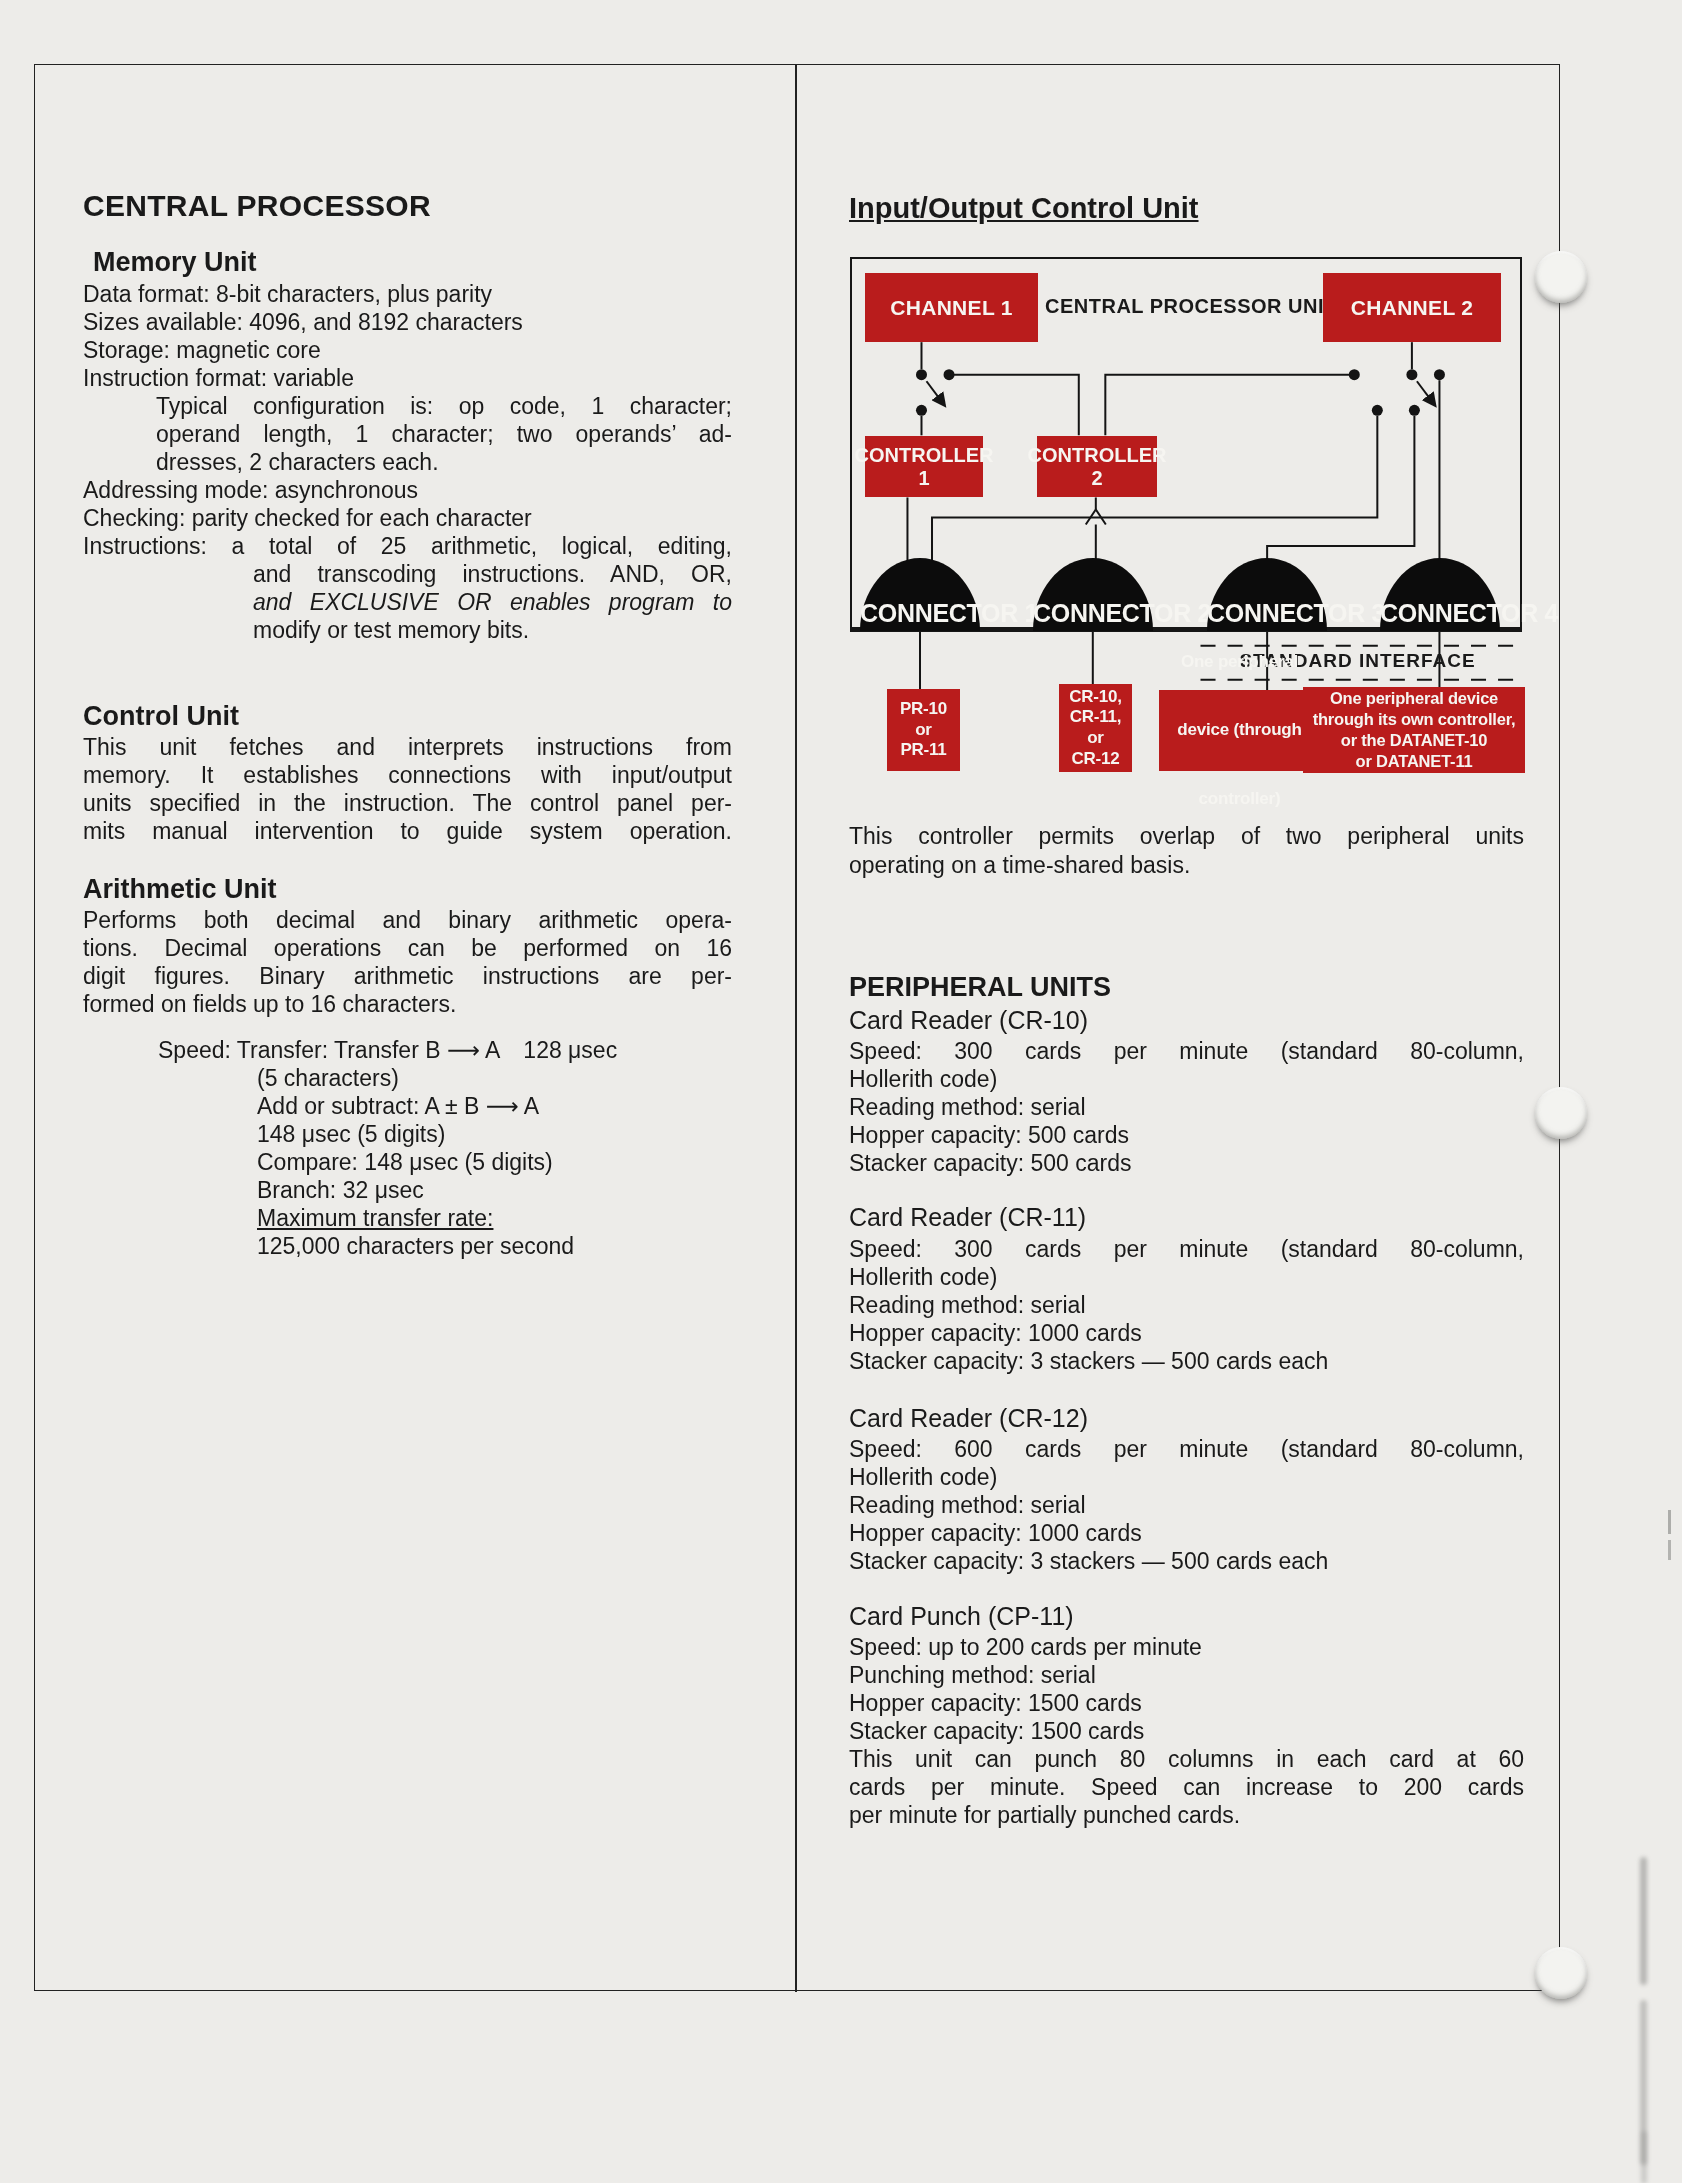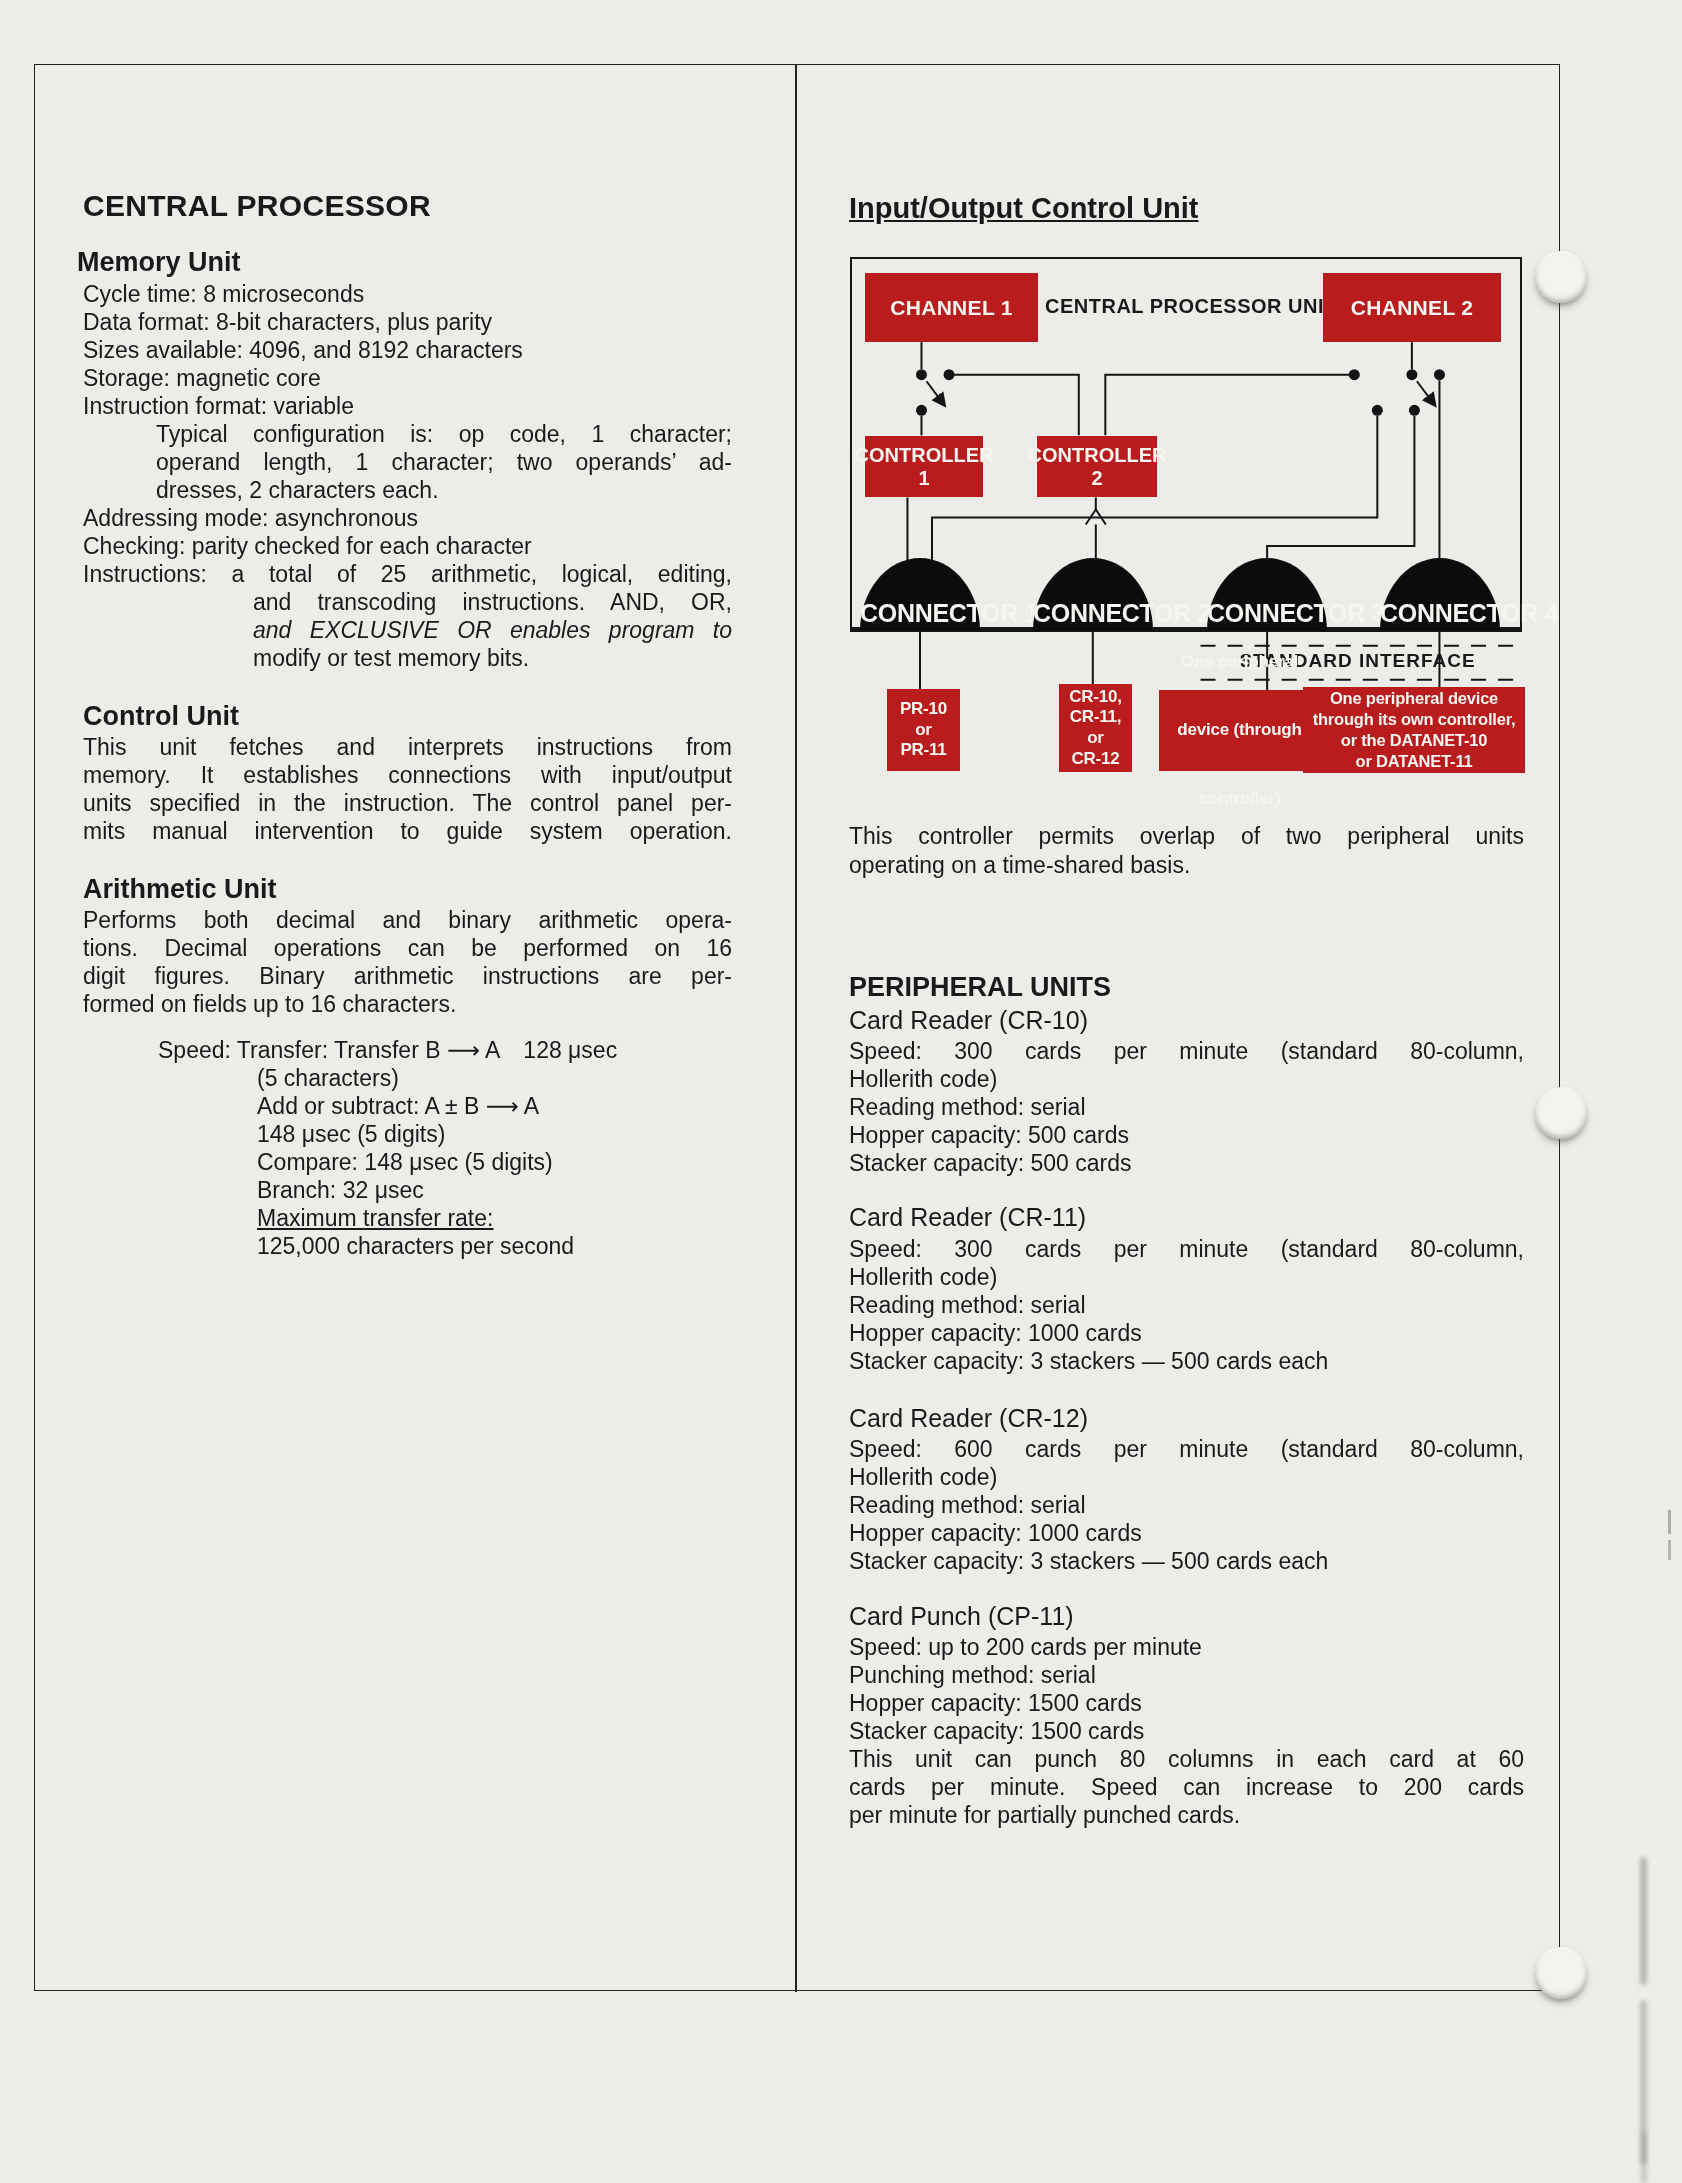--- a/index.html
+++ b/index.html
@@ -48,24 +48,23 @@
 </head>
 <body>
 
 <div class="page">
 
   <div class="frame"></div>
   <div class="divider"></div>
 
   <div class="h1" style="left:83px;top:189px;">CENTRAL PROCESSOR</div>
 
-  <div class="h2" style="left:77px;top:247px;">Memory Unit</div>
+  <div class="h2" style="left:93px;top:247px;">Memory Unit</div>
   <div class="lines" style="left:83px;top:280px;width:649px;">
 
-  <div class="bl">Cycle time: 8 microseconds</div>
       <div class="bl">Data format: 8-bit characters, plus parity</div>
       <div class="bl">Sizes available: 4096, and 8192 characters</div>
       <div class="bl">Storage: magnetic core</div>
       <div class="bl">Instruction format: variable</div>
       <div class="bl j" style="padding-left: 73px;">Typical configuration is: op code, 1 character;</div>
       <div class="bl j" style="padding-left: 73px;">operand length, 1 character; two operands’ ad-</div>
       <div class="bl" style="padding-left: 73px;">dresses, 2 characters each.</div>
       <div class="bl">Addressing mode: asynchronous</div>
       <div class="bl">Checking: parity checked for each character</div>
       <div class="bl j">Instructions: a total of 25 arithmetic, logical, editing,</div>

